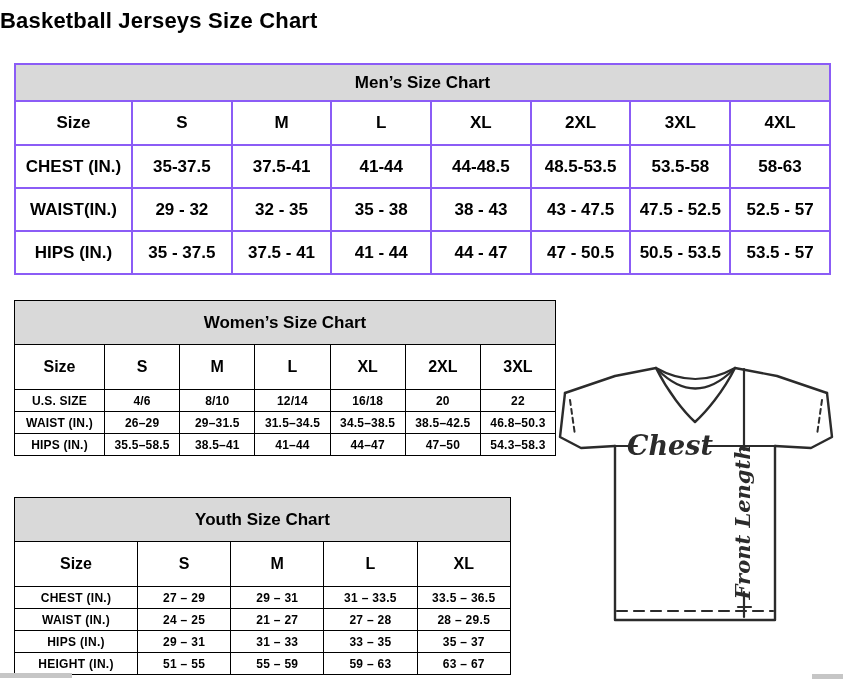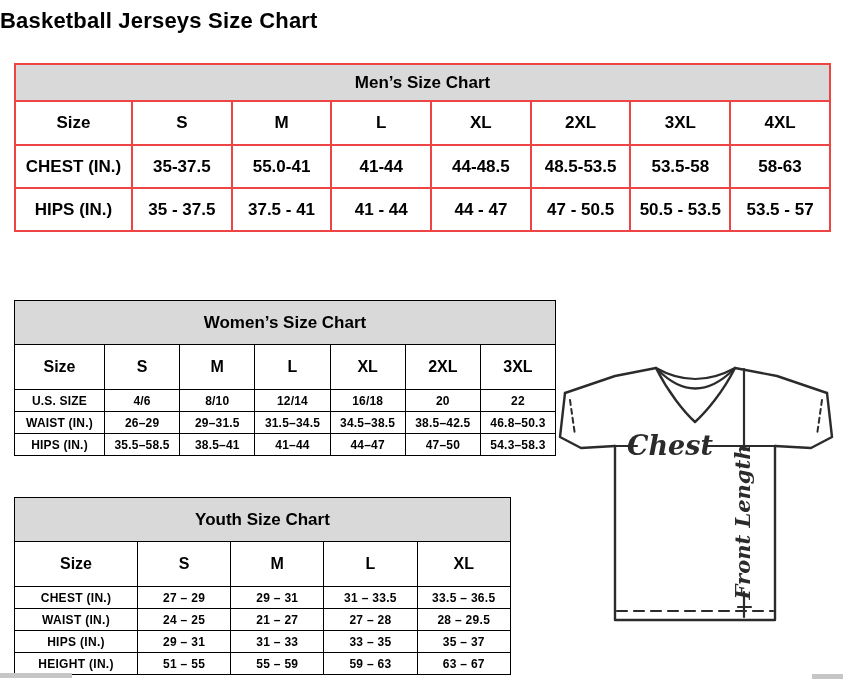--- a/index.html
+++ b/index.html
@@ -10,21 +10,21 @@
   .page-title{
     position:absolute;left:0;top:8px;width:812px;
     font-size:22px;font-weight:bold;letter-spacing:0.2px;
   }
   table.size-table{border-collapse:collapse;table-layout:fixed;position:absolute;background:#fff;}
   table.size-table td{text-align:center;vertical-align:middle;overflow:hidden;white-space:nowrap;}
   
   td.title-cell{background:#d9d9d9;font-weight:bold;font-size:17px;}
   
   table.men{left:14px;top:63px;width:815px;}
-  table.men td{border:2px solid #ef4444;font-weight:bold;}
+  table.men td{border:2px solid #8b5cf6;font-weight:bold;}
   table.men tr.title-row{height:37px;}
   table.men tr.head-row{height:44px;}
   table.men tr.head-row td{font-size:17px;}
   table.men tr.data-row{height:43px;}
   table.men tr.data-row td{font-size:17px;}
   table.men td.label-cell{font-size:15px;}
   
   table.women{left:14px;top:300px;width:541px;}
   table.women td{border:1.5px solid #000;font-weight:bold;}
   table.women tr.title-row{height:44px;}
@@ -74,26 +74,36 @@
           <td class="head-cell">M</td>
           <td class="head-cell">L</td>
           <td class="head-cell">XL</td>
           <td class="head-cell">2XL</td>
           <td class="head-cell">3XL</td>
           <td class="head-cell">4XL</td>
         </tr>
         <tr class="data-row">
           <td class="label-cell">CHEST (IN.)</td>
           <td class="value-cell">35-37.5</td>
-          <td class="value-cell">55.0-41</td>
+          <td class="value-cell">37.5-41</td>
           <td class="value-cell">41-44</td>
           <td class="value-cell">44-48.5</td>
           <td class="value-cell">48.5-53.5</td>
           <td class="value-cell">53.5-58</td>
           <td class="value-cell">58-63</td>
+        </tr>
+        <tr class="data-row">
+          <td class="label-cell">WAIST(IN.)</td>
+          <td class="value-cell">29 - 32</td>
+          <td class="value-cell">32 - 35</td>
+          <td class="value-cell">35 - 38</td>
+          <td class="value-cell">38 - 43</td>
+          <td class="value-cell">43 - 47.5</td>
+          <td class="value-cell">47.5 - 52.5</td>
+          <td class="value-cell">52.5 - 57</td>
         </tr>
         <tr class="data-row">
           <td class="label-cell">HIPS (IN.)</td>
           <td class="value-cell">35 - 37.5</td>
           <td class="value-cell">37.5 - 41</td>
           <td class="value-cell">41 - 44</td>
           <td class="value-cell">44 - 47</td>
           <td class="value-cell">47 - 50.5</td>
           <td class="value-cell">50.5 - 53.5</td>
           <td class="value-cell">53.5 - 57</td>

